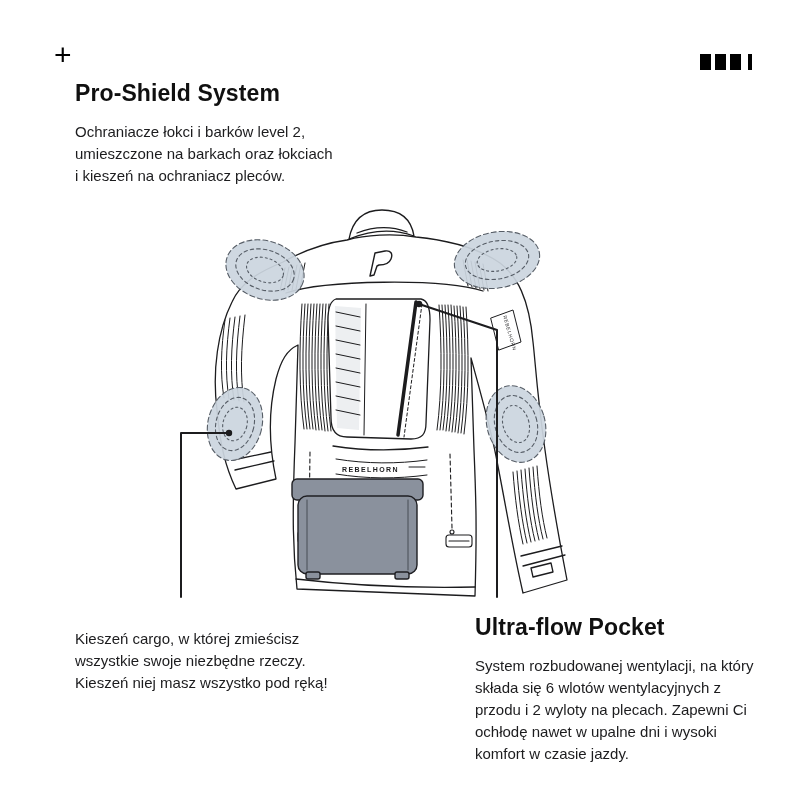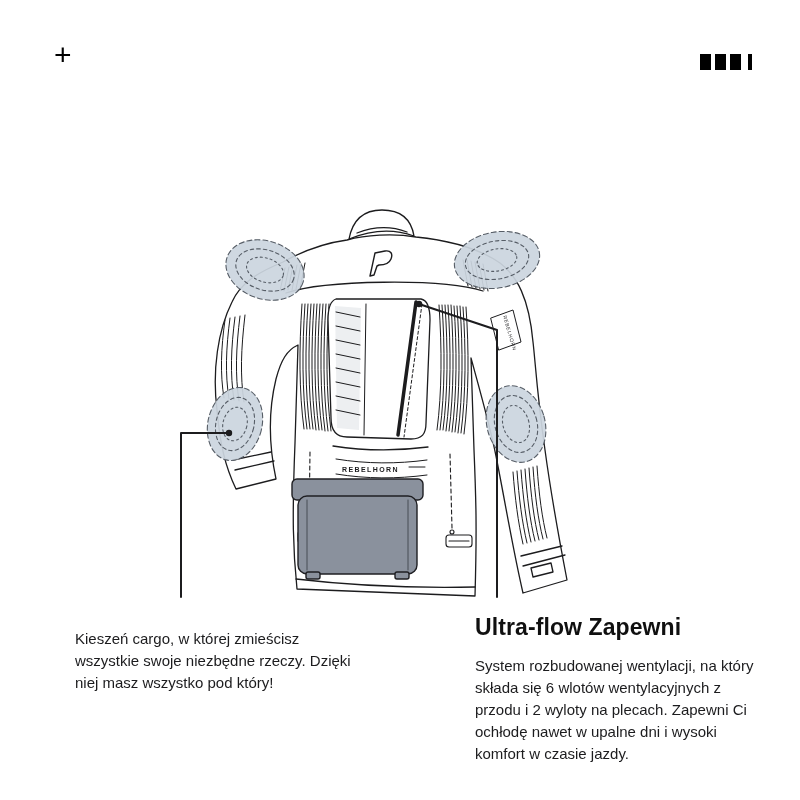--- a/index.html
+++ b/index.html
@@ -38,20 +38,24 @@
 
   <div class="plus-mark">+</div>
 
   <div class="brand-mark">
     <span class="bar"></span>
     <span class="bar"></span>
     <span class="bar"></span>
     <span class="bar thin"></span>
   </div>
 
+  <section class="callout sec-pro">
+    <h2>Pro-Shield System</h2>
+    <p>Ochraniacze łokci i barków level 2, umieszczone na barkach oraz łokciach i kieszeń na ochraniacz pleców.</p>
+  </section>
 
   <svg class="jacket" viewBox="0 0 400 420">
     <g fill="none" stroke="#1c1c1e" stroke-width="1.3" stroke-linecap="round" stroke-linejoin="round">
 
       <path fill="#ffffff" d="M 162 42 C 140 45 116 54 98 64 C 74 74 56 84 47 104 C 33 132 27 172 32 212 C 35 246 40 268 51 291 L 91 281 C 84 248 83 214 91 181 C 96 162 102 152 113 147 L 110 245 C 107 320 108 352 112 391 L 290 398 C 292 330 291 300 289 252 L 286 160 C 297 200 305 228 311 258 C 322 314 328 352 338 395 L 382 382 C 372 330 366 296 360 252 C 352 196 350 160 348 144 C 344 100 332 78 315 65 C 292 49 260 42 231 39 C 208 35 180 37 162 42 Z"></path>
 
       <path fill="#ffffff" d="M 164 41 C 168 20 180 12 197 12 C 214 12 226 20 229 38 C 207 30 186 32 164 41 Z"></path>
       <path d="M 172 35 C 190 28 206 28 222 34"></path>
 
       <path d="M 101 95 C 140 82 256 80 298 93"></path>
@@ -214,21 +218,21 @@
   <svg class="connectors" viewBox="0 0 800 800">
     <g fill="none" stroke="#1c1c1e" stroke-width="2" stroke-linejoin="round" stroke-linecap="round">
       <path d="M 228 433 L 181 433 L 181 597"></path>
       <circle cx="229" cy="433" r="3.2" fill="#1c1c1e" stroke="none"></circle>
       <path d="M 419 304 L 497 330 L 497 597"></path>
       <circle cx="419" cy="304" r="3.2" fill="#1c1c1e" stroke="none"></circle>
     </g>
   </svg>
 
   <section class="callout sec-super">
-    <p>Kieszeń cargo, w której zmieścisz wszystkie swoje niezbędne rzeczy. Dzięki niej masz wszystko pod który!</p>
+    <p>Kieszeń cargo, w której zmieścisz wszystkie swoje niezbędne rzeczy. Kieszeń niej masz wszystko pod ręką!</p>
   </section>
 
   <section class="callout sec-ultra">
-    <h2>Ultra-flow Zapewni</h2>
+    <h2>Ultra-flow Pocket</h2>
     <p>System rozbudowanej wentylacji, na który składa się 6 wlotów wentylacyjnych z przodu i 2 wyloty na plecach. Zapewni Ci ochłodę nawet w upalne dni i wysoki komfort w czasie jazdy.</p>
   </section>
 
 </div>
 
 </body></html>

